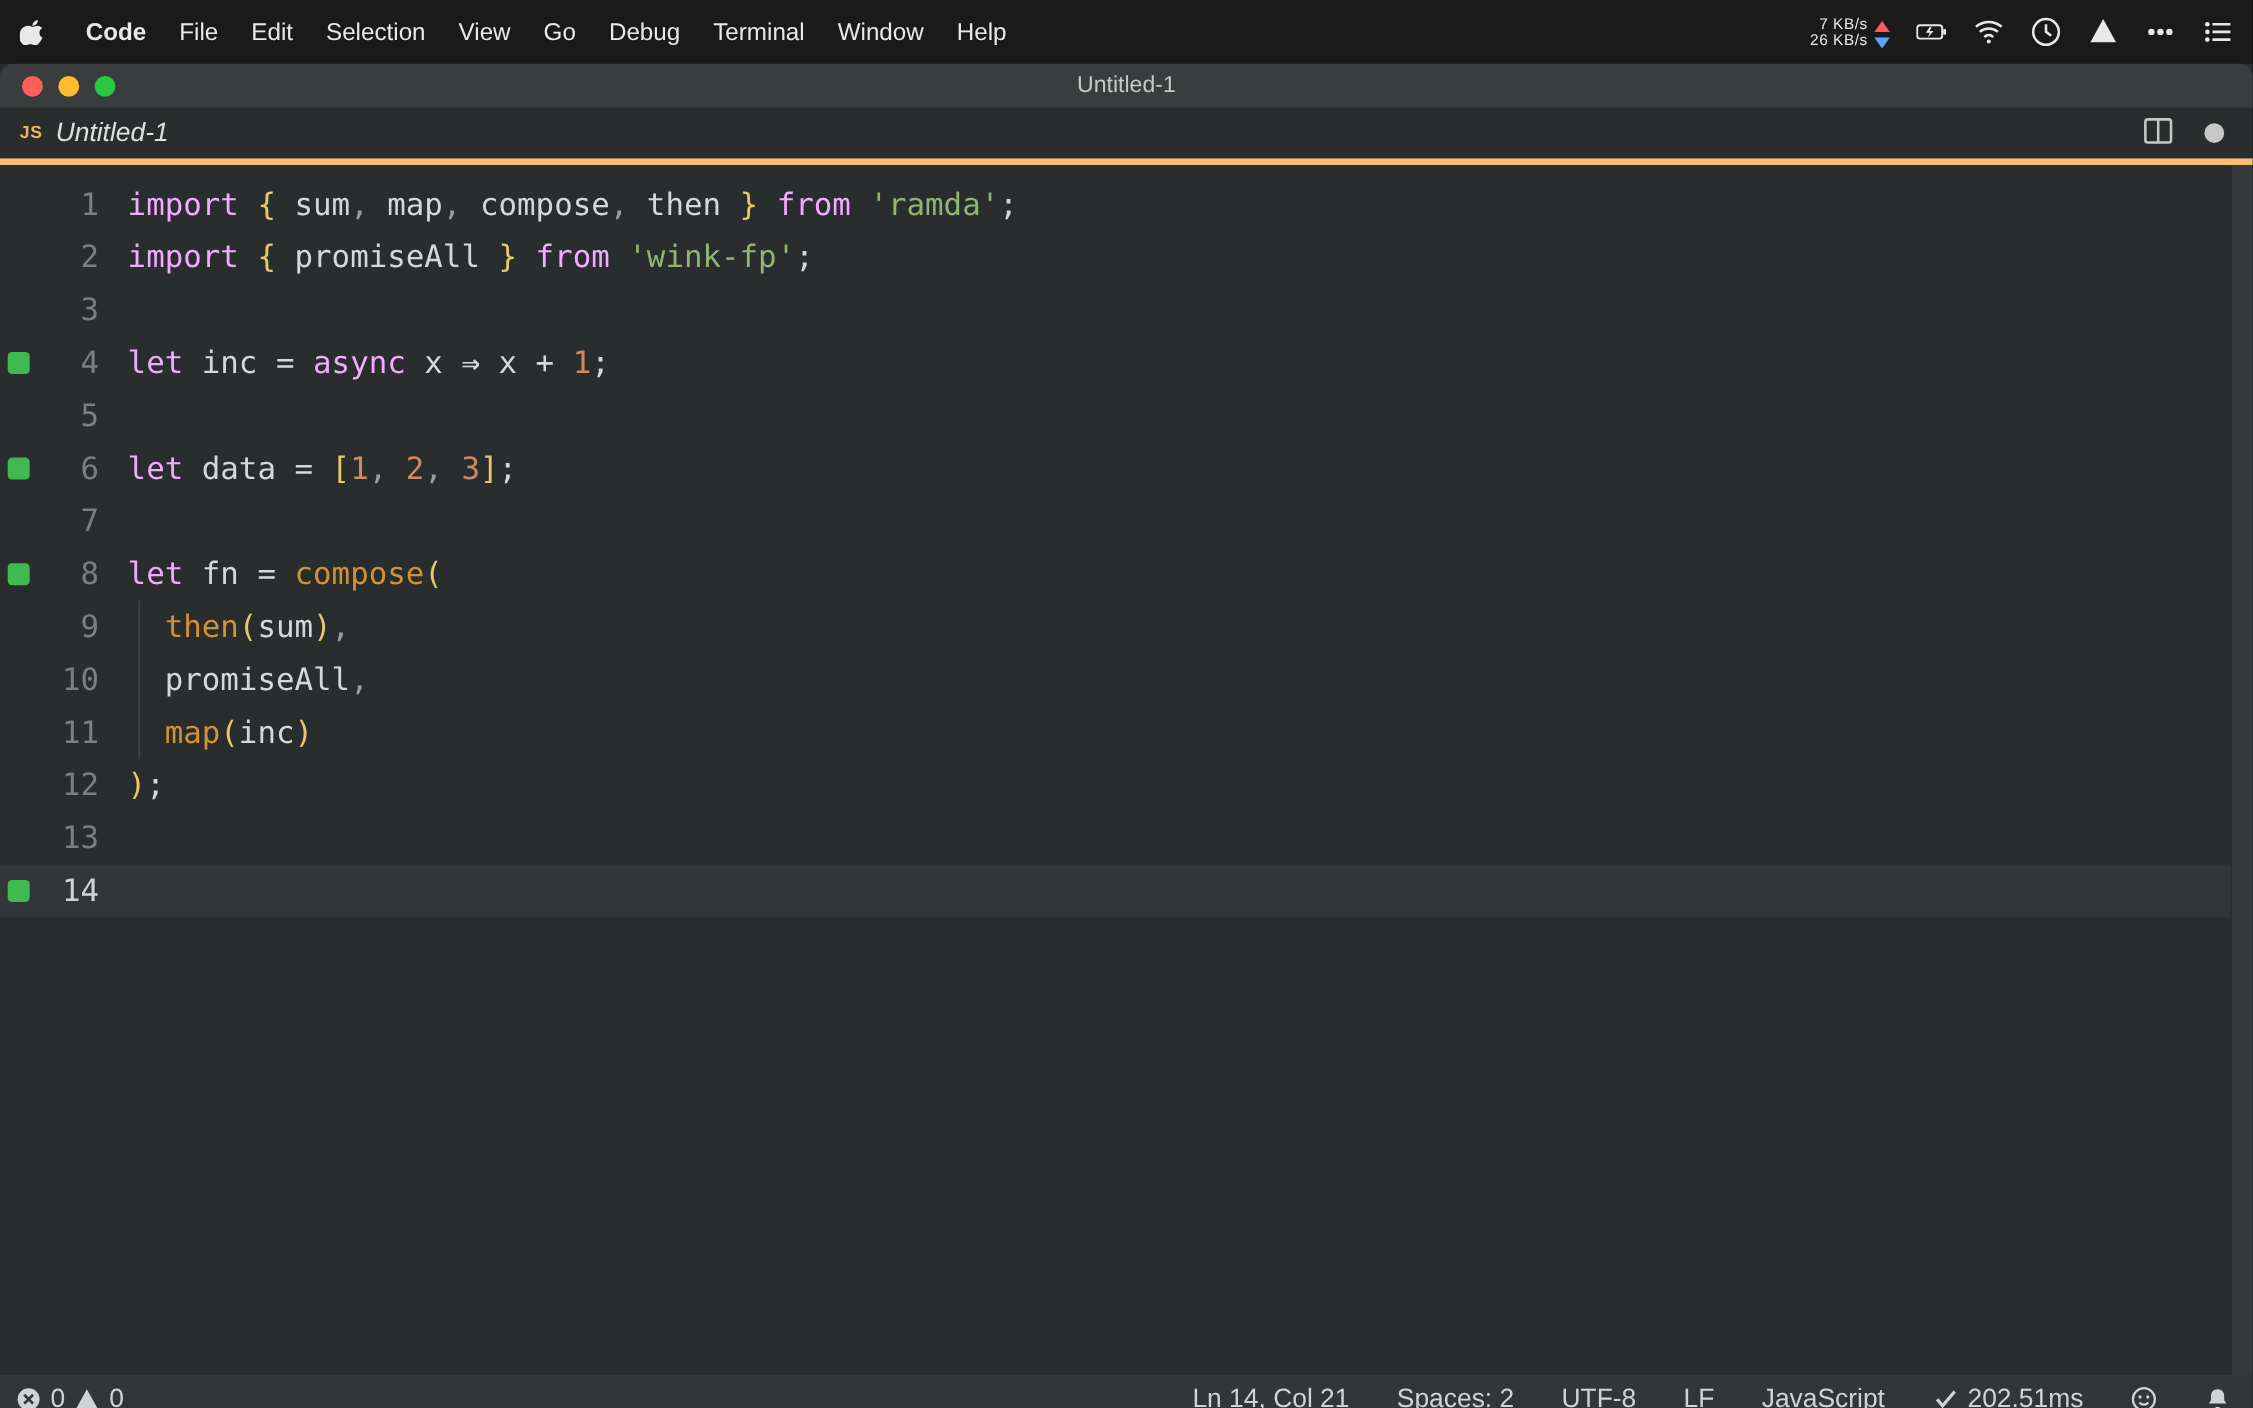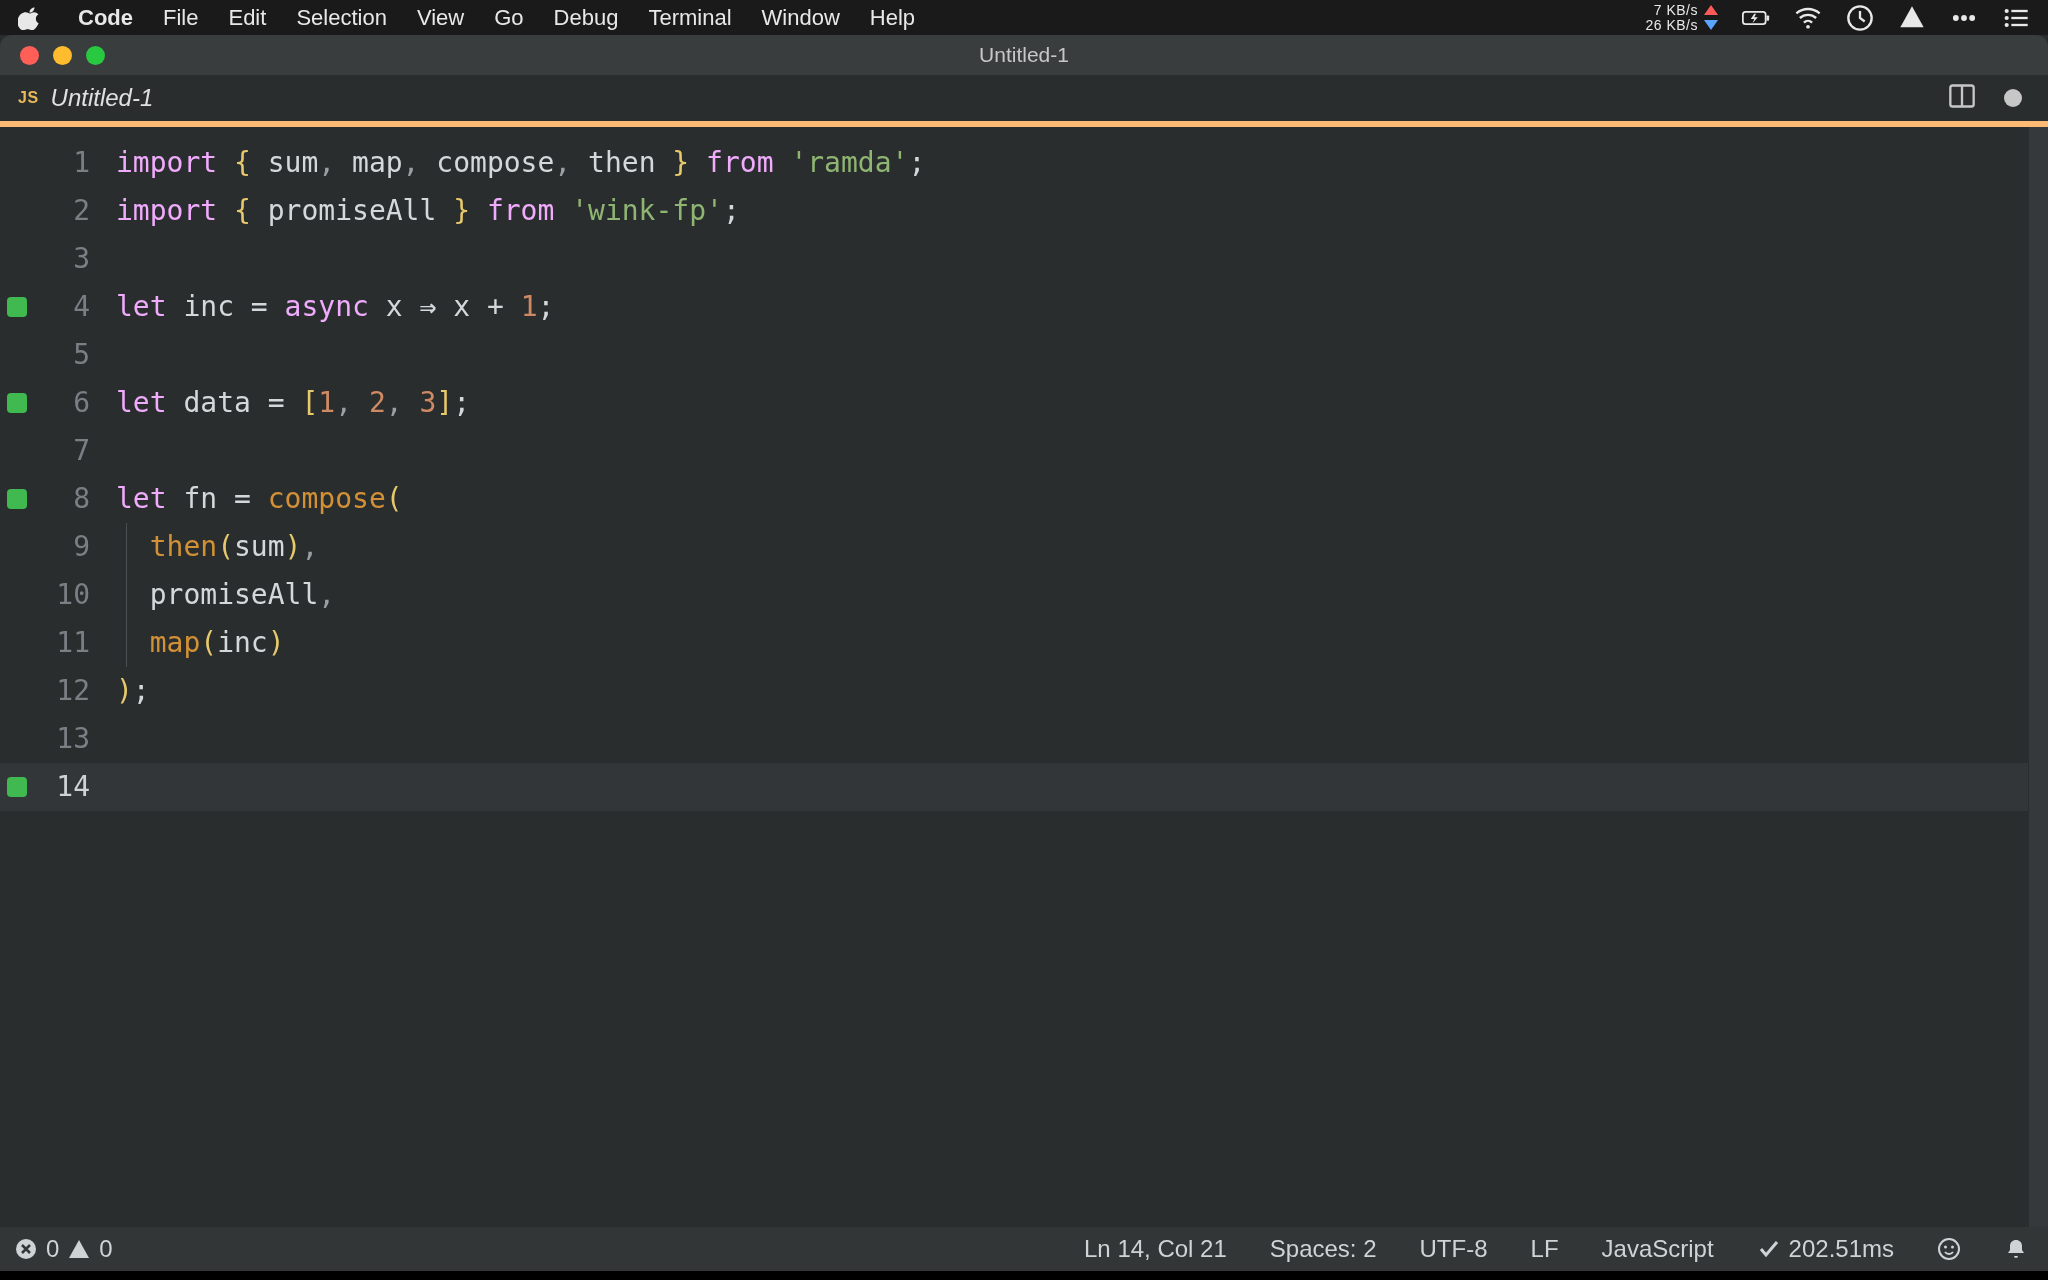--- a/index.html
+++ b/index.html
@@ -8,36 +8,36 @@
     height: 1280px;
     font-family: -apple-system, "Helvetica Neue", Arial, sans-serif;
     background: #000;
     overflow: hidden;
     color: #ccc;
     -webkit-font-smoothing: antialiased;
   }
 
   
   .mac-menubar {
-    height: 35px;
+    height: 58px;
     background: #1a1a1a;
     display: flex;
     align-items: center;
     padding: 0 18px 0 18px;
     font-size: 22px;
     color: #e8e8e8;
     justify-content: space-between;
   }
   .mac-menubar .left { display: flex; align-items: center; gap: 30px; }
   .mac-menubar .left .app-name { font-weight: 700; margin-left: 6px; }
   .mac-menubar .left .menu-item { cursor: default; }
   .mac-menubar .right { display: flex; align-items: center; gap: 24px; }
   .apple-logo svg { width: 24px; height: 24px; fill: #e8e8e8; display: block; }
   .net-stats { font-size: 14px; line-height: 1.05; text-align: right; letter-spacing: .5px; }
-  .net-stats .row { display: flex; align-items: center; gap: 6px; justify-content: flex-end; }
+  .net-stats .row { display: flex; align-items: flex-end; gap: 6px; justify-content: flex-end; }
   .triangle-up   { width: 0; height: 0; border-left:7px solid transparent; border-right:7px solid transparent; border-bottom:10px solid #ff5a5a; }
   .triangle-down { width: 0; height: 0; border-left:7px solid transparent; border-right:7px solid transparent; border-top:10px solid #58a6ff; }
   .status-icon svg { width: 28px; height: 28px; stroke: #e8e8e8; fill: none; stroke-width: 2; display:block; }
   .status-icon.fill svg { fill: #e8e8e8; stroke: none; }
 
   
   .vscode {
     position: relative;
     height: calc(1280px - 44px);
     width: 100%;

